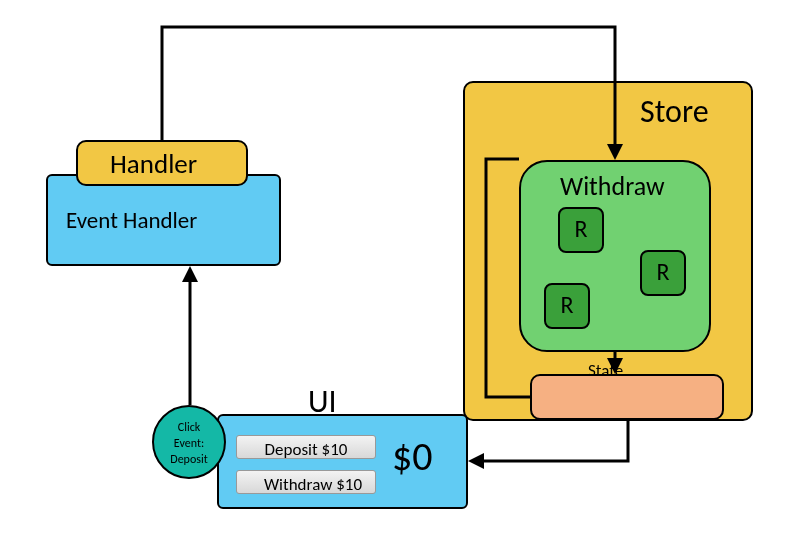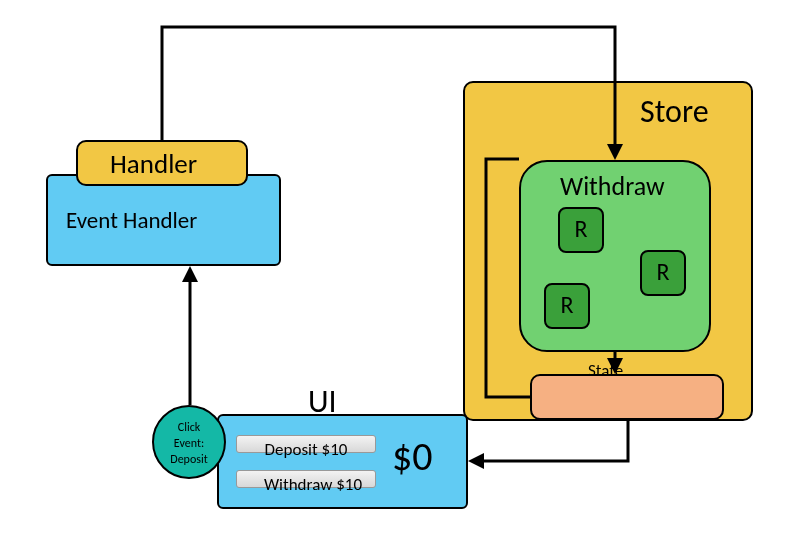--- a/index.html
+++ b/index.html
@@ -36,21 +36,21 @@
 
   
   #state{left:530px;top:374px;width:194px;height:46px;background:#f6b082;border-radius:10px;}
   #state-label{left:588px;top:360px;font-size:17px;}
 
   
   #ui{left:217px;top:414px;width:251px;height:95px;background:#61cbf3;border-radius:6px;}
   #ui-label{left:308px;top:382px;font-size:32px;}
   #balance{position:absolute;left:392px;top:432px;font-size:40px;}
 
-  .btn{position:absolute;left:236px;width:140px;height:18px;
+  .btn{position:absolute;left:236px;width:140px;height:24px;
        background:linear-gradient(#f3f3f3,#d8d8d8);
        border:1px solid #999;border-radius:3px;font-size:17px;
        text-align:center;line-height:28px;box-sizing:border-box;}
   #btn-deposit{top:435px;}
   #btn-withdraw{top:470px;padding-left:14px;}
 
   
   #click-circle{position:absolute;left:152px;top:405px;width:74px;height:74px;border-radius:50%;
                 background:#14b8a6;border:2px solid #000;box-sizing:border-box;
                 text-align:center;font-size:12px;line-height:16px;padding-top:12px;}

